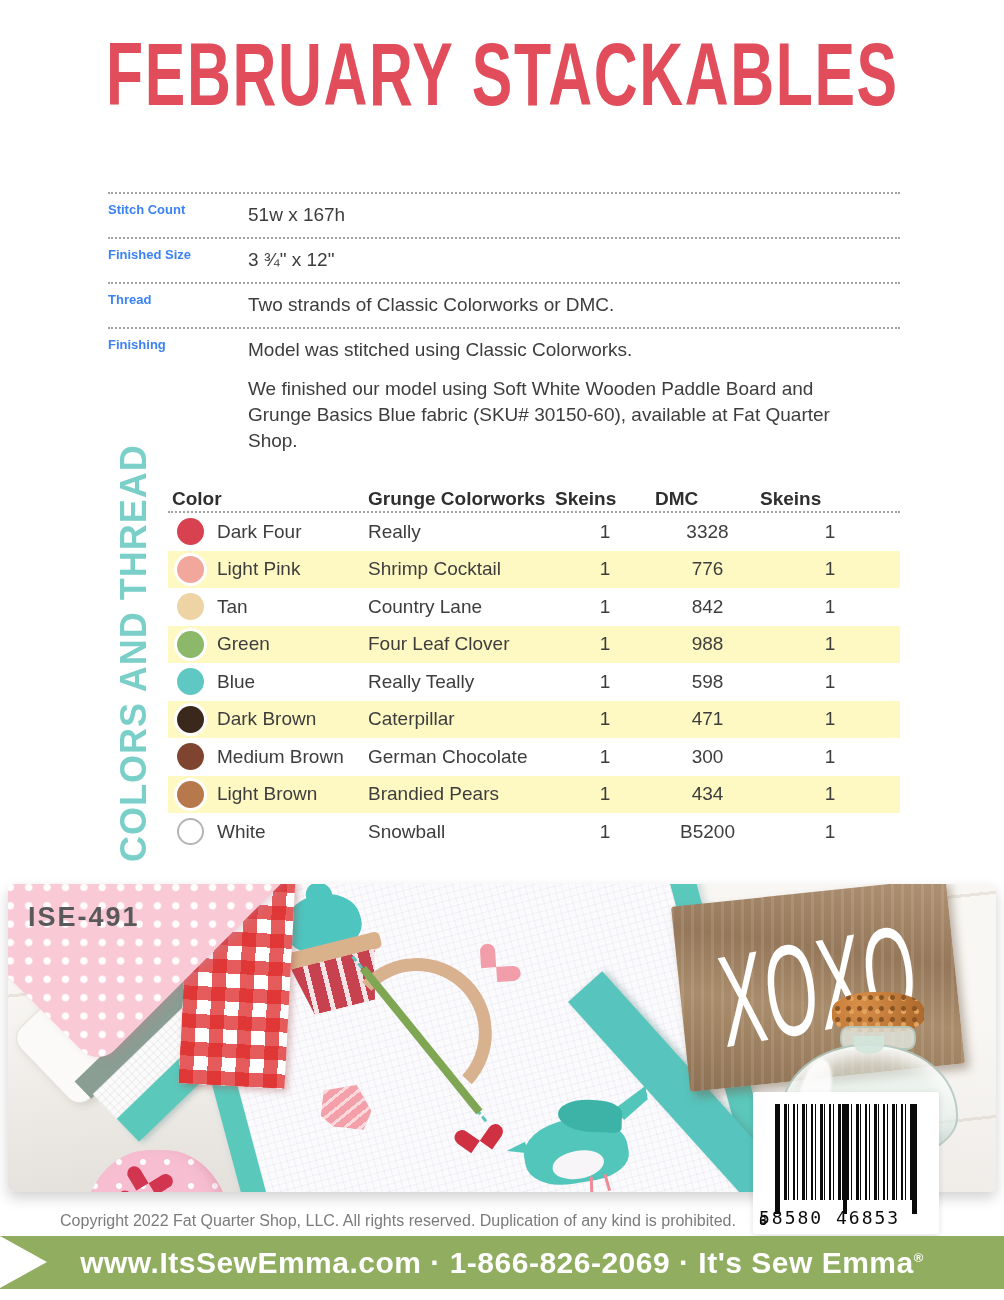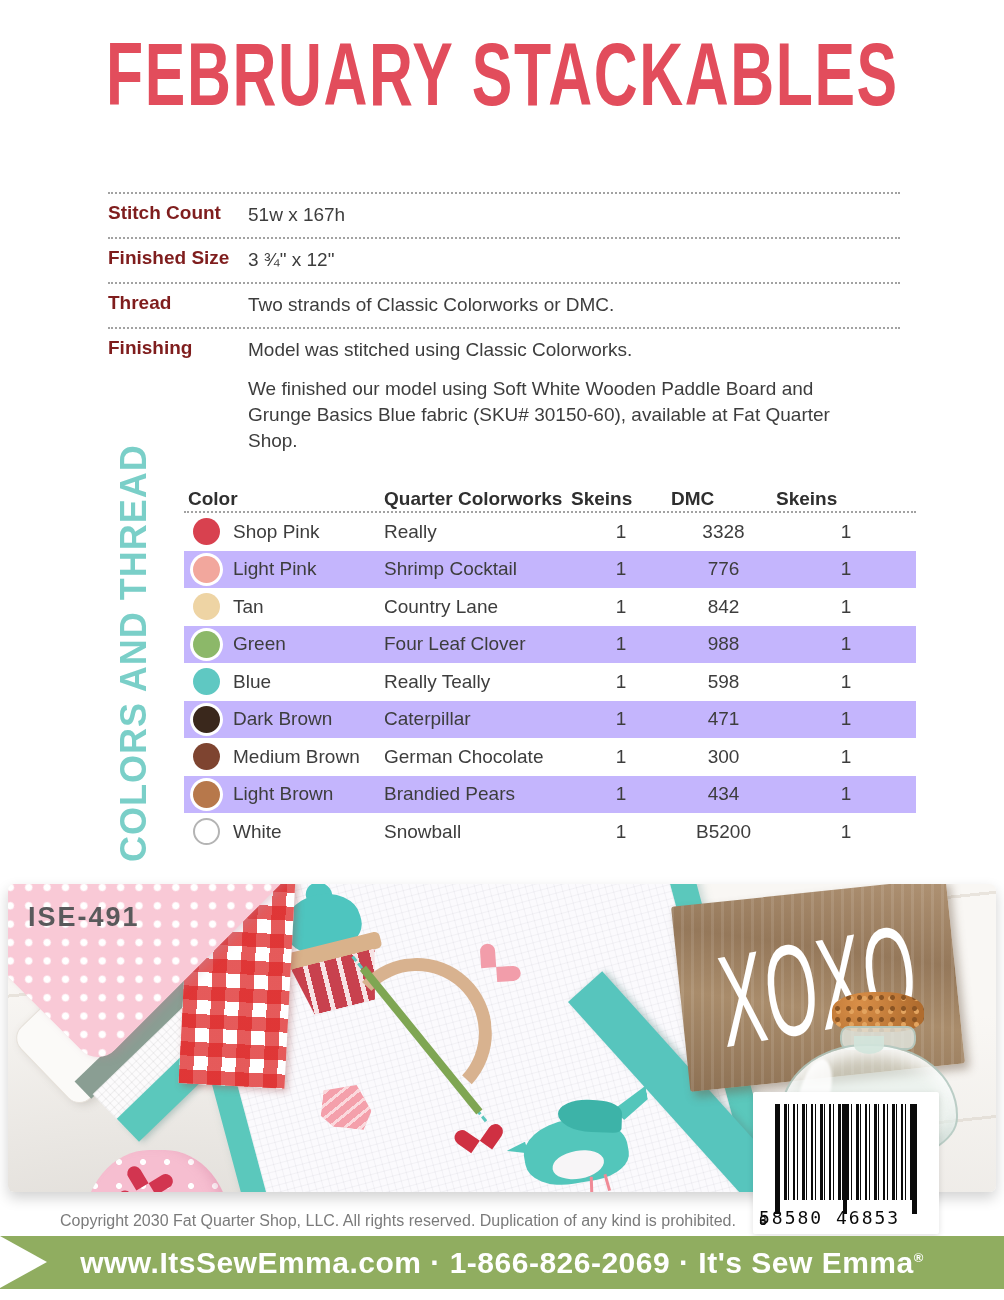--- a/index.html
+++ b/index.html
@@ -11,37 +11,37 @@
   .title-wrap { position:absolute; left:0; top:30px; width:1004px; text-align:center; }
   .title { display:inline-block; font-size:76px; font-weight:bold; letter-spacing:2px;
            color:#e24d5c; transform:scale(0.8,1.18); white-space:nowrap; }
   .subtitle-wrap { position:absolute; left:0; top:134px; width:1004px; text-align:center; }
   .subtitle { display:inline-block; font-size:41px; font-weight:bold; letter-spacing:1px;
               color:#7acfc8; transform:scale(0.85,1.05); white-space:nowrap; }
 
   
   .info-table { position:absolute; left:108px; top:192px; width:792px; }
   .info-row { display:flex; border-top:2px dotted #a2a2a2; padding:8px 0 9px 0; }
-  .info-label { width:140px; flex:0 0 140px; font-weight:bold; font-size:19px; color:#7f1d1d; }
+  .info-label { width:140px; flex:0 0 140px; font-weight:bold; font-size:13px; color:#3b82f6; }
   .info-value { font-size:19px; color:#3d3d3d; max-width:588px; line-height:26px; }
   .info-value p + p { margin-top:13px; }
 
   
   .vlabel { position:absolute; left:-55px; top:650px; width:380px; height:44px;
             transform:rotate(-90deg); text-align:center; font-size:36px; font-weight:bold;
             letter-spacing:1px; color:#7acfc8; white-space:nowrap; }
 
   
-  .thread-table { position:absolute; left:184px; top:486px; width:732px; }
+  .thread-table { position:absolute; left:168px; top:486px; width:732px; }
   .t-grid { display:grid; grid-template-columns:200px 187px 100px 105px 140px; align-items:center; }
   .t-head { height:27px; border-bottom:2px dotted #a2a2a2; font-weight:bold; font-size:19px; color:#2f2f2f; }
   .t-head .c3,.t-head .c4,.t-head .c5 { text-align:left; }
   .t-head .c1 { padding-left:4px; }
   .t-row { height:37.5px; font-size:19px; }
-  .t-row.hl { background:#c4b5fd; }
+  .t-row.hl { background:#fef9c3; }
   .t-row .c3,.t-row .c4,.t-row .c5 { text-align:center; }
   .namecell { display:flex; align-items:center; gap:13px; padding-left:9px; }
   .swatch { width:27px; height:27px; border-radius:50%; box-shadow:0 0 0 3px #fff; flex:0 0 27px; }
   .swatch.ringed { border:2px solid #b4b4b4; }
 
   
   .photo { position:absolute; left:8px; top:884px; width:988px; height:308px; border-radius:6px;
            overflow:hidden; background:
              radial-gradient(ellipse at 15% 130%, rgba(182,176,168,.45), transparent 55%),
              radial-gradient(ellipse at 90% 140%, rgba(200,195,188,.35), transparent 50%),
@@ -207,29 +207,29 @@
           <p>We finished our model using Soft White Wooden Paddle Board and Grunge Basics Blue fabric (SKU# 30150-60), available at Fat Quarter Shop.</p>
         </div>
       </div>
     </div>
 
   <div class="vlabel">COLORS AND THREAD</div>
 
   <div class="thread-table" id="thread-table">
       <div class="t-grid t-head">
         <div class="c1">Color</div>
-        <div class="c2">Quarter Colorworks</div>
+        <div class="c2">Grunge Colorworks</div>
         <div class="c3">Skeins</div>
         <div class="c4">DMC</div>
         <div class="c5">Skeins</div>
       </div>
       <div class="t-grid t-row">
         <div class="namecell c1">
           <span class="swatch" style="background: rgb(216, 65, 79);"></span>
-          <span>Shop Pink</span>
+          <span>Dark Four</span>
         </div>
         <div class="c2">Really</div>
         <div class="c3">1</div>
         <div class="c4">3328</div>
         <div class="c5">1</div>
       </div>
       <div class="t-grid t-row hl">
         <div class="namecell c1">
           <span class="swatch" style="background: rgb(242, 167, 157);"></span>
           <span>Light Pink</span>
@@ -372,20 +372,20 @@
     <div class="bc-guard-l"></div>
     <div class="bc-guard-m"></div>
     <div class="bc-guard-r"></div>
     <div class="bc-digits">
       <span class="bc-side">6</span>
       <span class="bc-main">58580 46853</span>
       <span class="bc-side">8</span>
     </div>
   </div>
 
-  <div class="copyright">Copyright 2030 Fat Quarter Shop, LLC. All rights reserved. Duplication of any kind is prohibited.</div>
+  <div class="copyright">Copyright 2022 Fat Quarter Shop, LLC. All rights reserved. Duplication of any kind is prohibited.</div>
 
   <div class="footer-bar">
     <div class="footer-notch"></div>
     <div class="footer-text"><span>www.ItsSewEmma.com · 1-866-826-2069 · It's Sew Emma</span><sup>®</sup></div>
   </div>
 
 </div>
 
 </body></html>

